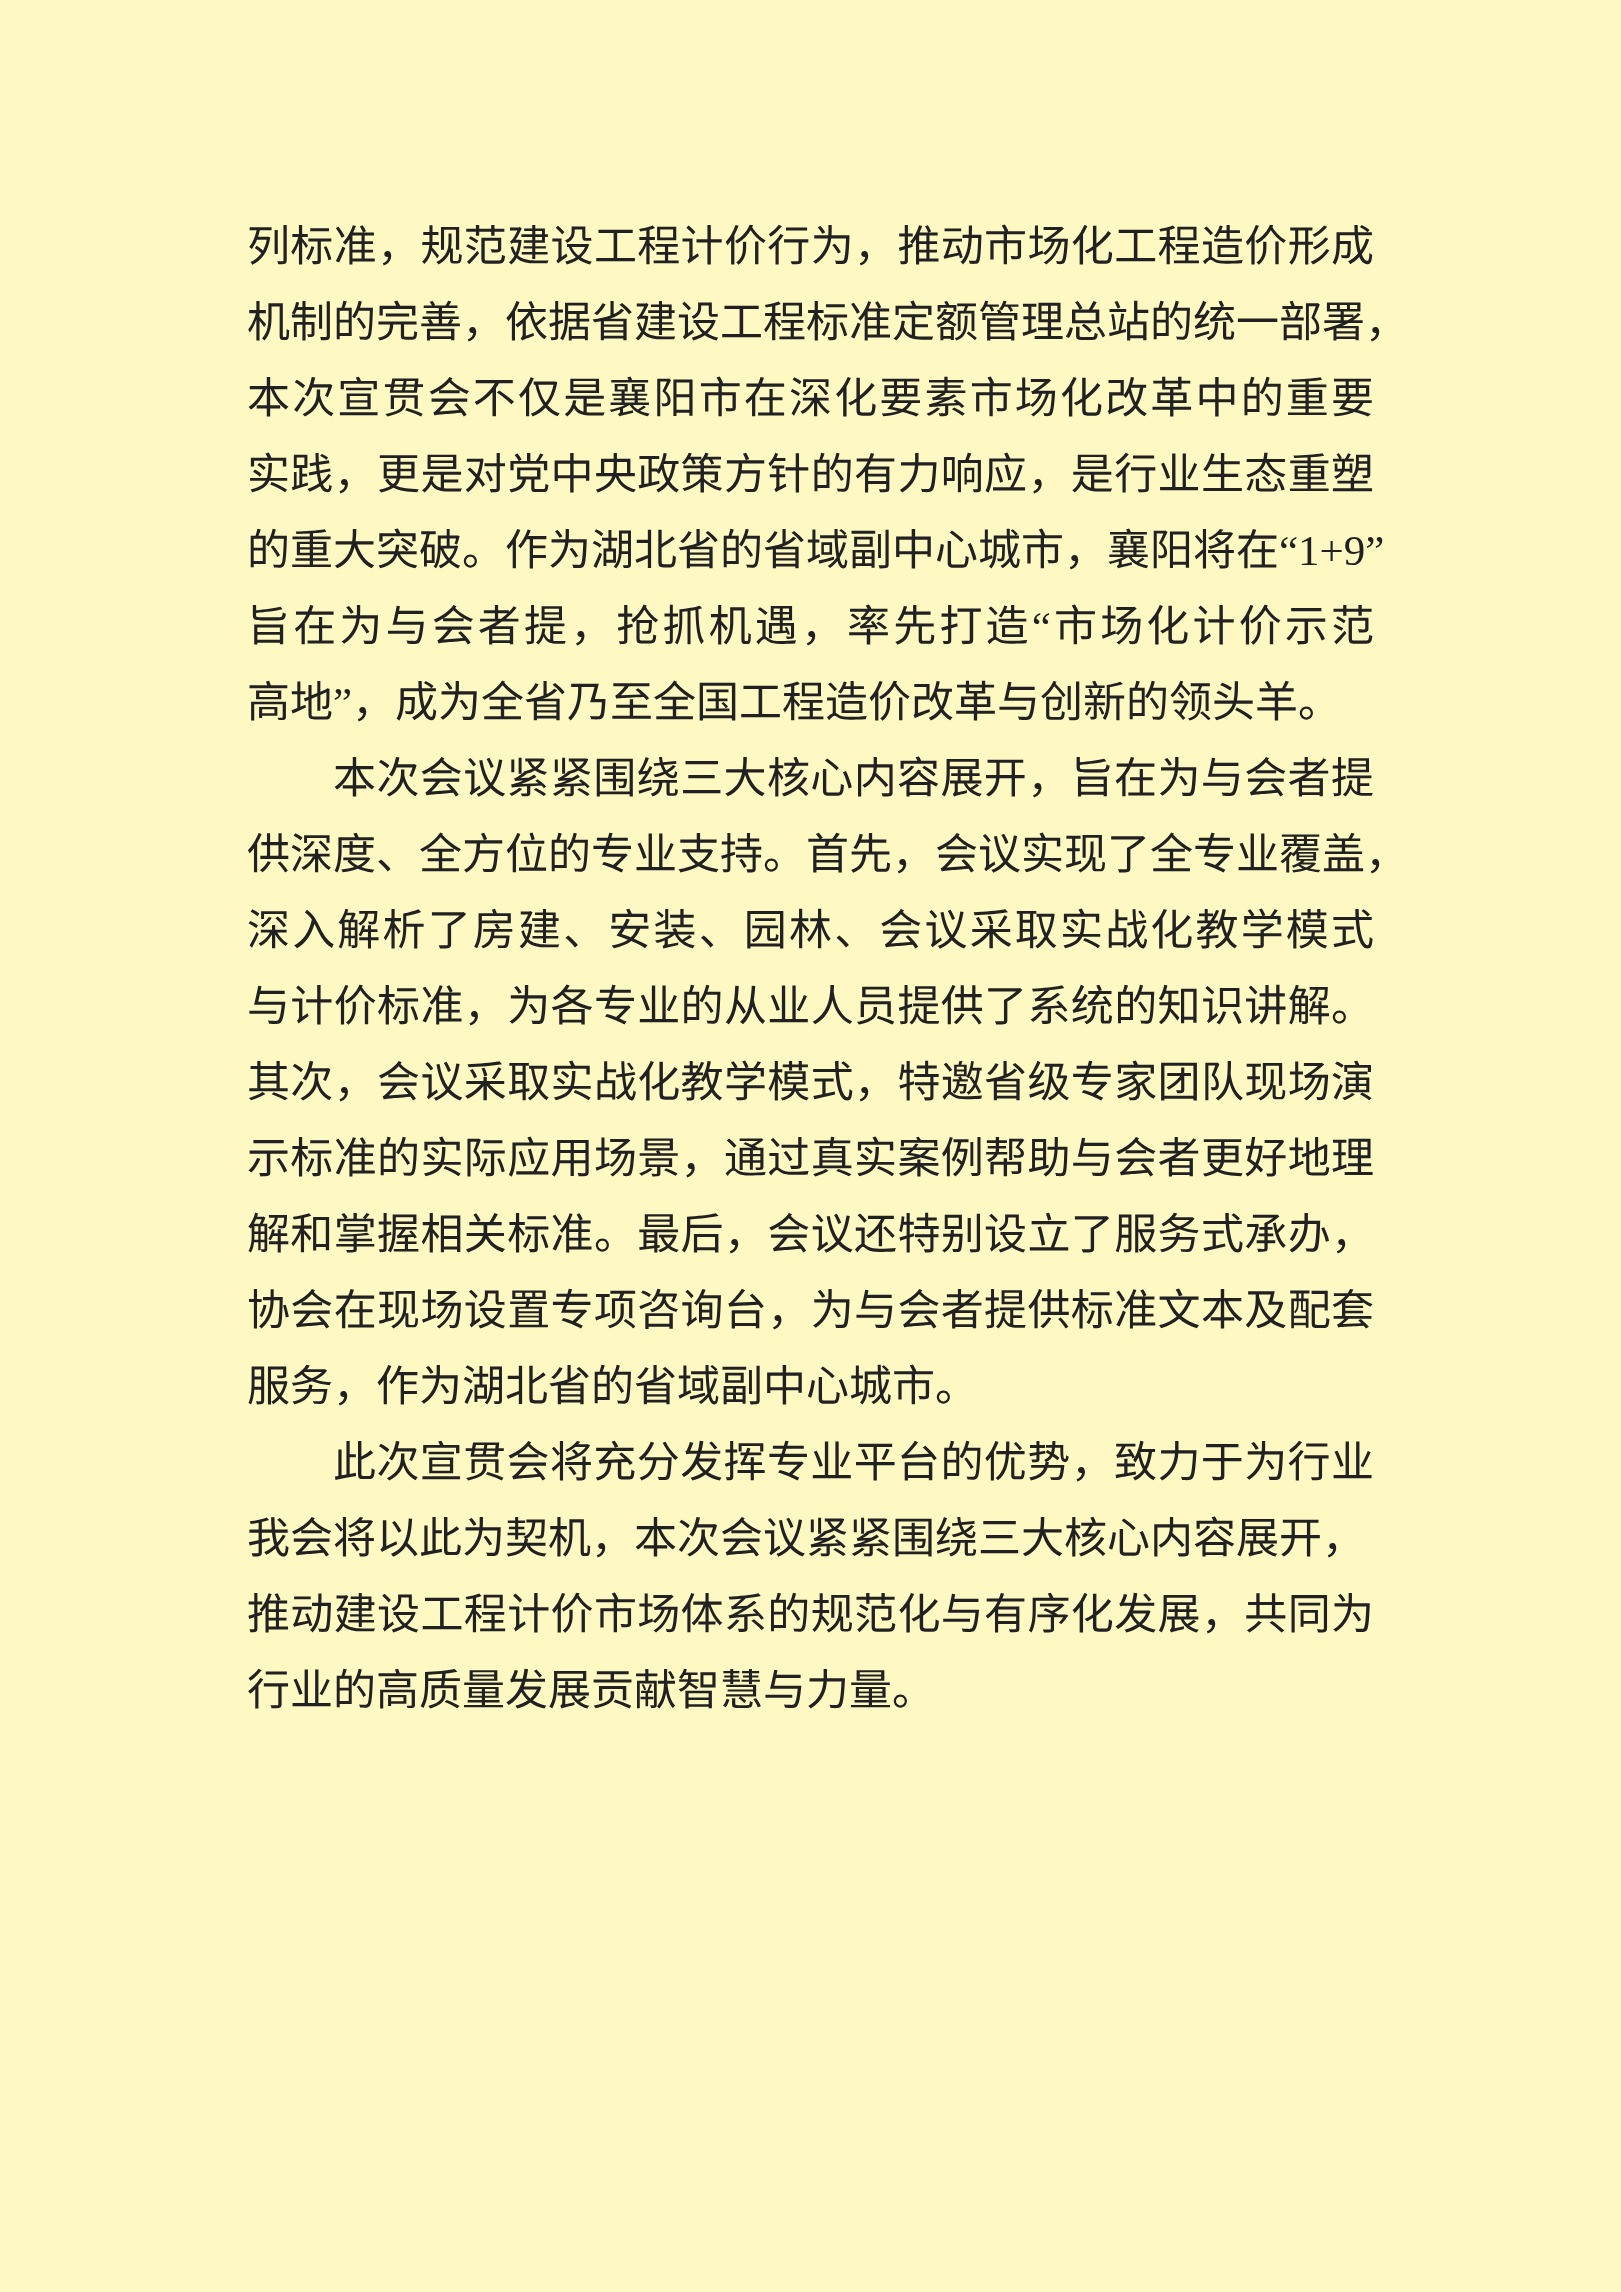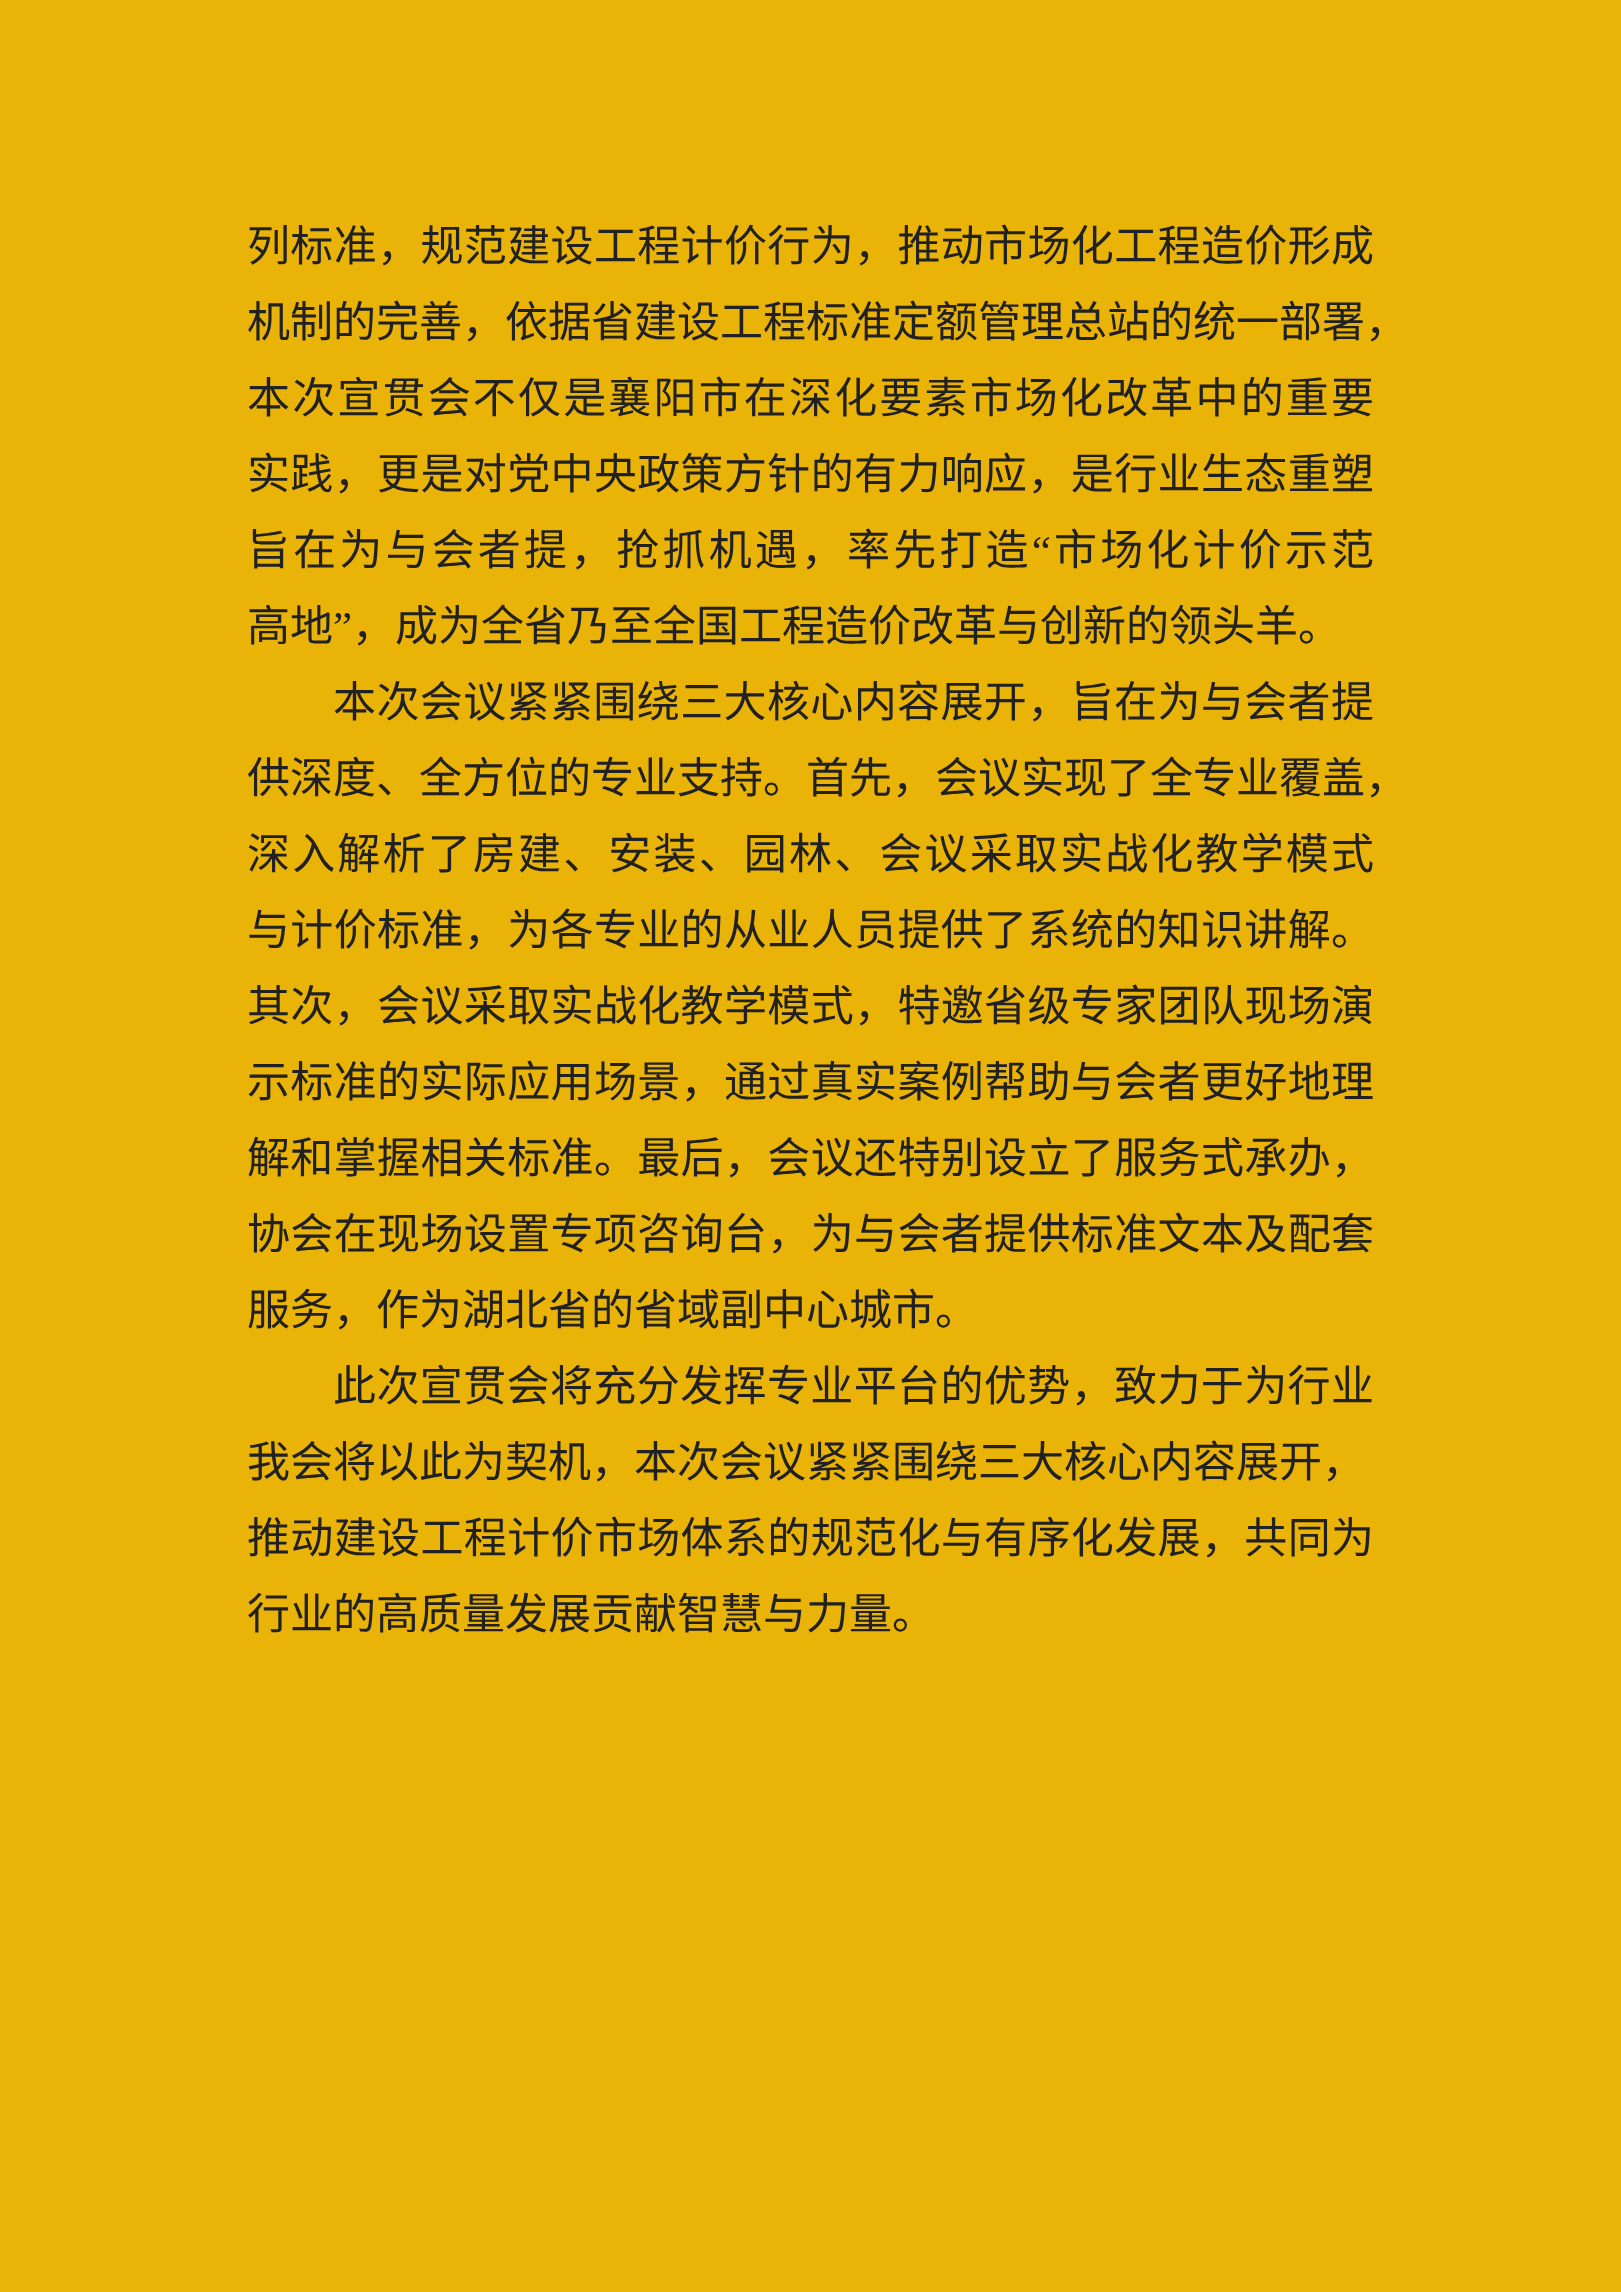--- a/index.html
+++ b/index.html
@@ -4,21 +4,21 @@
 <style>
   html, body {
     margin: 0;
     padding: 0;
     background: #ffffff;
   }
   .page {
     position: relative;
     width: 1621px;
     height: 2293px;
-    background: #eab308;
+    background: #fef9c3;
     overflow: hidden;
     font-family: "Liberation Serif", serif;
   }
   .textblock {
     position: absolute;
     left: 247px;
     top: 209px;
     width: 1127px;
     color: #212121;
   }
@@ -53,20 +53,21 @@
 </style>
 </head>
 <body>
 
 <div class="page">
   <div class="textblock">
     <div class="line j">列标准，规范建设工程计价行为，推动市场化工程造价形成</div>
     <div class="line o">机制的完善，依据省建设工程标准定额管理总站的统一部署，</div>
     <div class="line j">本次宣贯会不仅是襄阳市在深化要素市场化改革中的重要</div>
     <div class="line j">实践，更是对党中央政策方针的有力响应，是行业生态重塑</div>
+    <div class="line o">的重大突破。作为湖北省的省域副中心城市，襄阳将在“1+9”</div>
     <div class="line j">旨在为与会者提，抢抓机遇，率先打造“市场化计价示范</div>
     <div class="line e">高地”，成为全省乃至全国工程造价改革与创新的领头羊。</div>
     <div class="line j i">本次会议紧紧围绕三大核心内容展开，旨在为与会者提</div>
     <div class="line o">供深度、全方位的专业支持。首先，会议实现了全专业覆盖，</div>
     <div class="line j">深入解析了房建、安装、园林、会议采取实战化教学模式</div>
     <div class="line j">与计价标准，为各专业的从业人员提供了系统的知识讲解。</div>
     <div class="line j">其次，会议采取实战化教学模式，特邀省级专家团队现场演</div>
     <div class="line j">示标准的实际应用场景，通过真实案例帮助与会者更好地理</div>
     <div class="line j">解和掌握相关标准。最后，会议还特别设立了服务式承办，</div>
     <div class="line j">协会在现场设置专项咨询台，为与会者提供标准文本及配套</div>

